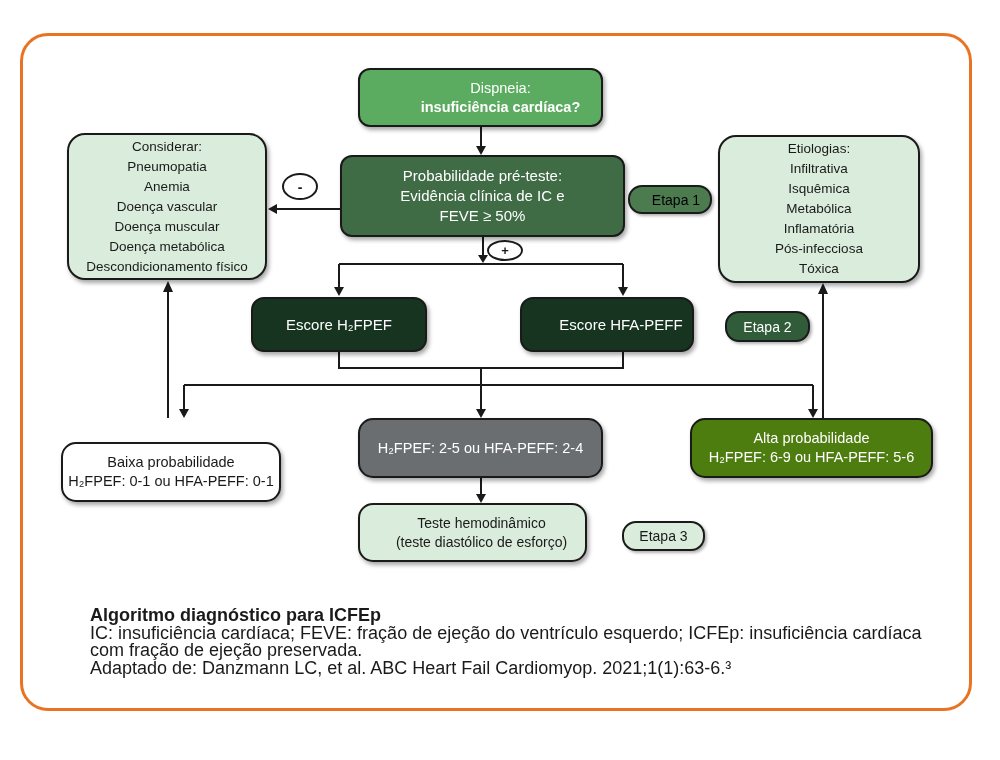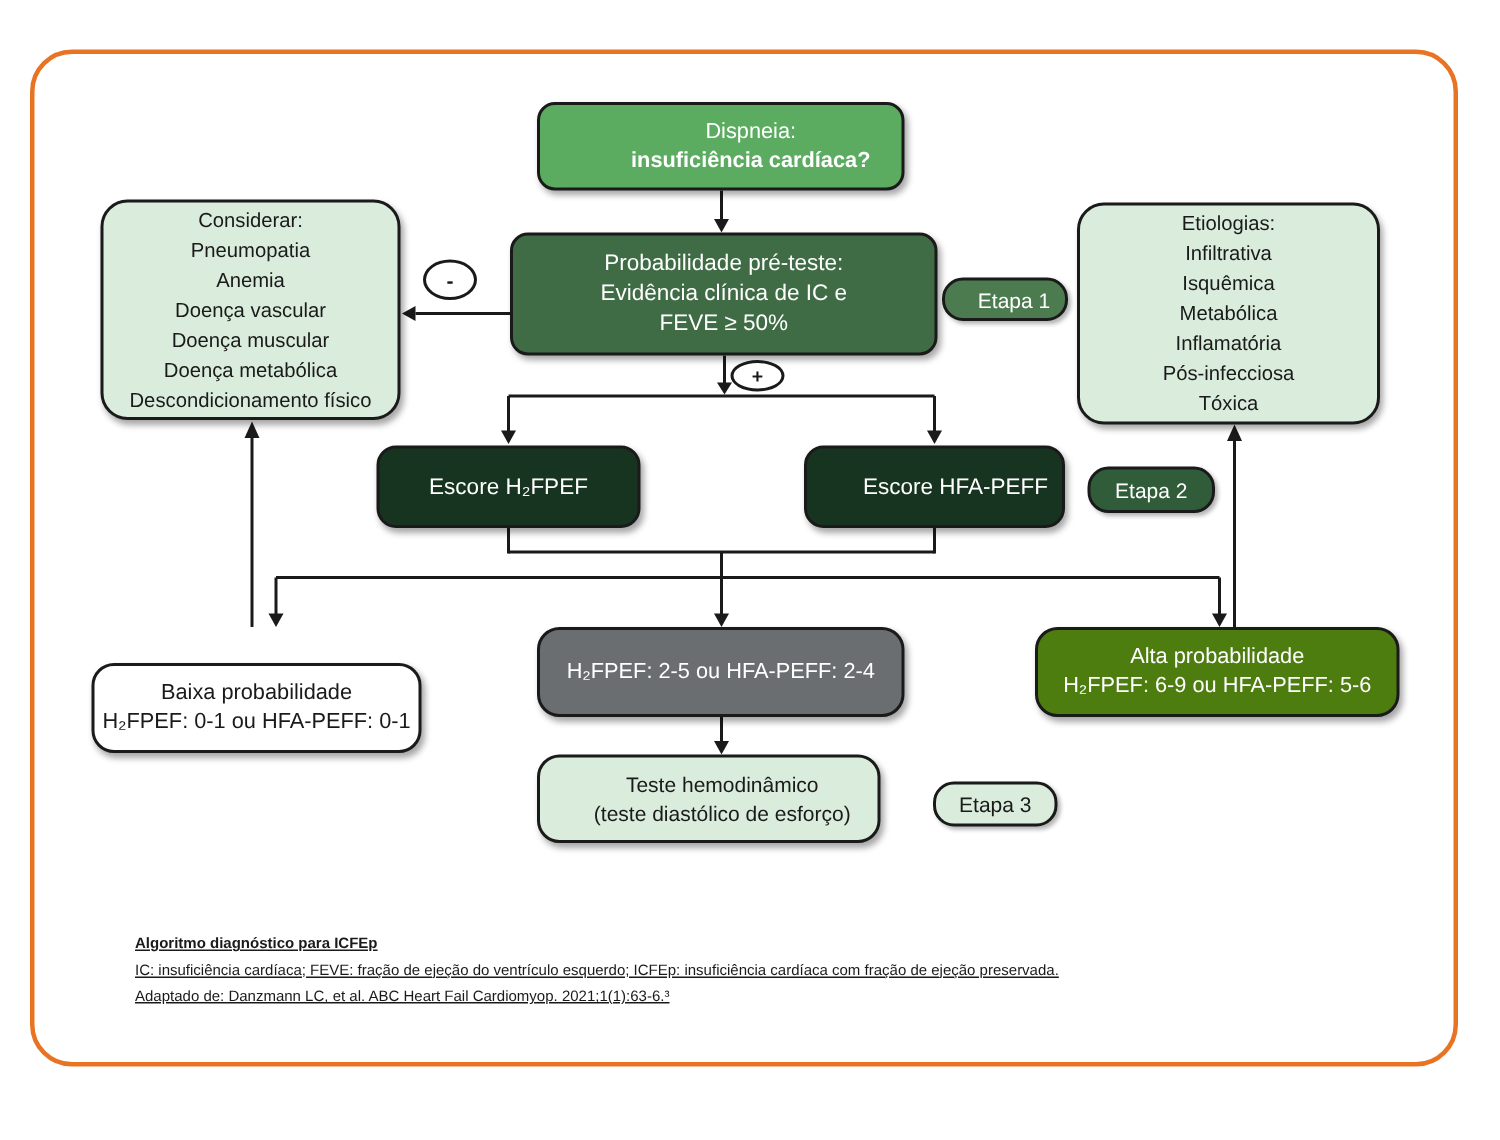--- a/index.html
+++ b/index.html
@@ -24,34 +24,34 @@
   .top-box .b2{font-weight:bold;}
   .pretest-box{left:340px;top:155px;width:285px;height:82px;background:#3F6B45;
        border-radius:12px;font-size:15px;line-height:20px;}
   .light-box{background:#DAECDB;border-width:2px;border-radius:18px;
        font-size:13.5px;line-height:20px;}
   .considerar-box{left:67px;top:133px;width:200px;height:147px;}
   .etiologias-box{left:718px;top:135px;width:202px;height:148px;}
   .escore-box{top:297px;height:55px;background:#16341F;border-radius:13px;
        font-size:15px;}
   .escore-1{left:251px;width:176px;}
-  .escore-2{left:536px;width:174px;padding-left:28px;}
-  .etapa-1{left:628px;top:185px;width:84px;height:29px;background:#4C7B50;color:#ffffff;padding-left:12px;}
+  .escore-2{left:520px;width:174px;padding-left:28px;}
+  .etapa-1{left:628px;top:185px;width:84px;height:29px;background:#4C7B50;color:#000000;padding-left:12px;}
   .etapa-2{left:725px;top:311px;width:85px;height:31px;background:#305C39;color:#fff;}
   .etapa-3{left:622px;top:521px;width:83px;height:30px;background:#DAECDB;color:#1a1a1a;}
   .prob-box{top:418px;height:60px;border-radius:15px;font-size:14.5px;line-height:19px;}
   .baixa-box{left:61px;width:220px;background:#ffffff;margin-top:24px;}
   .intermed-box{left:358px;width:245px;background:#6B6E70;}
   .alta-box{left:690px;width:243px;background:#4d7c0f;}
   .teste-box{left:358px;top:503px;width:229px;height:59px;background:#DAECDB;
        border-radius:15px;font-size:14px;line-height:19px;border-width:2px;padding-left:18px;}
   .minus-ellipse{left:282px;top:173px;width:36px;height:27px;}
   .plus-ellipse{left:487px;top:240px;width:36px;height:21px;font-size:13px;}
-  .footer{position:absolute;left:90px;top:621px;width:870px;z-index:2;
-       font-size:10px;line-height:17.5px;text-decoration:underline;}
+  .footer{position:absolute;left:90px;top:607px;width:870px;z-index:2;
+       font-size:18px;line-height:17.5px;}
   .footer .title{font-weight:bold;}
 </style>
 </head>
 <body>
 
 <div class="frame"></div>
 
 <svg class="connectors" width="1000" height="760">
   <g stroke="#1A1A1A" stroke-width="2" fill="none">
     <line x1="481" y1="127" x2="481" y2="147"></line>

